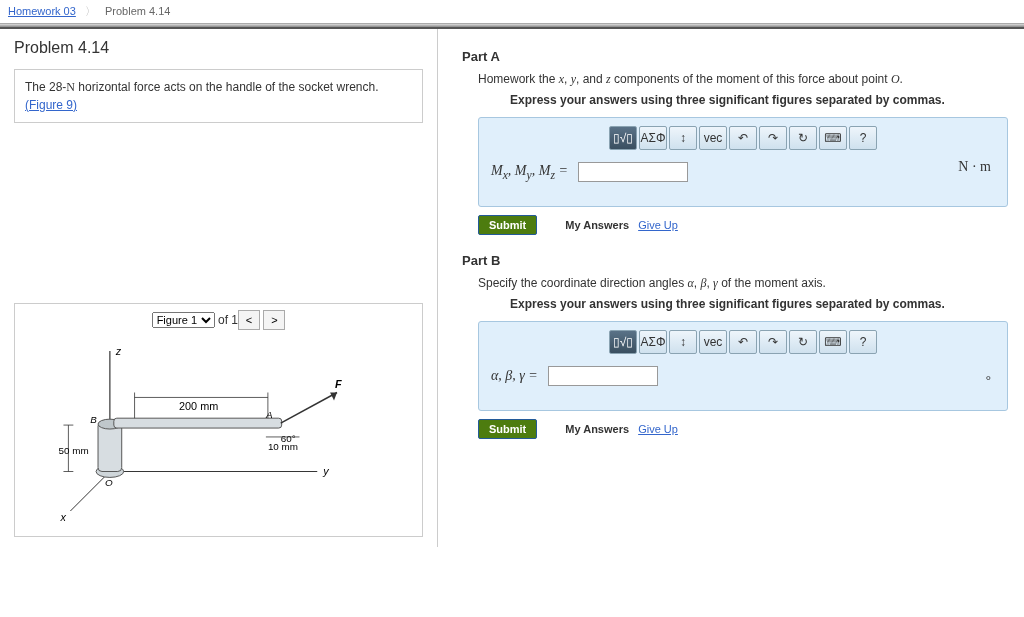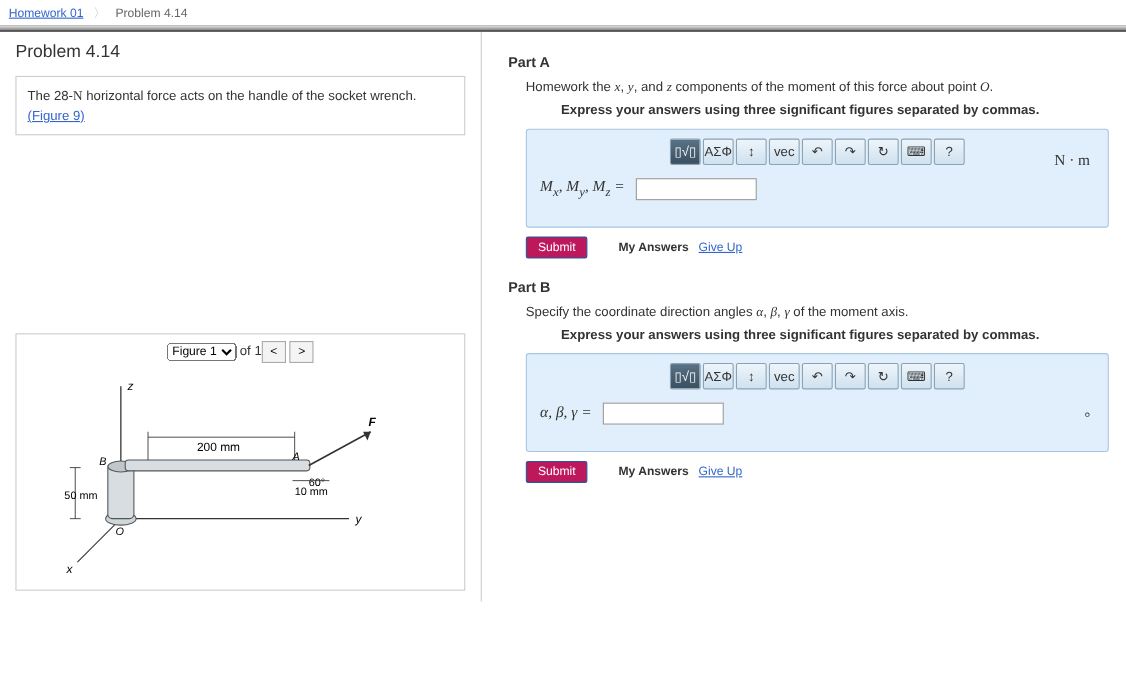--- a/index.html
+++ b/index.html
@@ -21,35 +21,35 @@
   .part-hdr { font-weight: bold; font-size: 13px; margin-bottom: 8px; }
   .part-body { padding-left: 16px; margin-bottom: 18px; }
   .prompt { font-size: 12px; margin-bottom: 6px; }
   .instruct { font-size: 12px; font-weight: bold; margin-bottom: 10px; margin-left: 32px; }
   .answer-box { border: 1px solid #a7c7e0; background: #e0effb; padding: 8px 12px 10px 12px; border-radius: 3px; position: relative; min-height: 90px; }
   .toolbar { display: flex; gap: 2px; justify-content: center; margin-bottom: 12px; }
   .tbtn { border: 1px solid #8aa3b2; background: linear-gradient(#eef5fb,#cfe1ee); height: 24px; min-width: 28px; display: flex; align-items: center; justify-content: center; font-size: 12px; cursor: pointer; color: #333; border-radius: 2px; }
   .tbtn.dark { background: linear-gradient(#5a7287,#3a4f60); color: #fff; }
   .ansrow { display: flex; align-items: center; gap: 10px; font-family: "Times New Roman", serif; font-style: italic; font-size: 14px; }
   .ansrow input { height: 20px; width: 110px; border: 1px solid #999; font-size: 12px; padding: 1px 3px; }
-  .units { position: absolute; right: 16px; bottom: 51px; font-family: "Times New Roman", serif; font-size: 14px; margin-top: 32px; }
+  .units { position: absolute; right: 16px; bottom: 31px; font-family: "Times New Roman", serif; font-size: 14px; margin-top: 32px; }
   .degunit { position: absolute; right: 16px; top: 50px; font-family: "Times New Roman", serif; font-size: 13px; }
   .submitrow { margin-top: 8px; display: flex; align-items: center; gap: 28px; }
-  .submitbtn { background: #be185d; color: #fff; border: 1px solid #235a99; font-size: 11px; font-weight: normal; padding: 3px 10px; border-radius: 2px; cursor: pointer; }
+  .submitbtn { background: #4d7c0f; color: #fff; border: 1px solid #235a99; font-size: 11px; font-weight: bold; padding: 3px 10px; border-radius: 2px; cursor: pointer; }
   .myans { font-size: 11px; color: #333; }
   .myans a { margin-left: 6px; }
   .serif { font-family: "Times New Roman", serif; }
   .ital { font-style: italic; }
   .wrench-svg text { font-family: Arial, sans-serif; }
 </style>
 </head>
 <body>
 
 <div class="breadcrumb">
-  <a>Homework 01</a>
+  <a>Homework 03</a>
   <span class="arrow">〉</span>
   <span>Problem 4.14</span>
 </div>
 <div class="gradbar"></div>
 
 <div class="main">
   <div class="left">
     <h2 class="problem">Problem 4.14</h2>
     <div class="statement">
       <span>The 28-</span><span class="serif">N</span><span> horizontal force acts on the handle of the socket wrench.</span><br>

